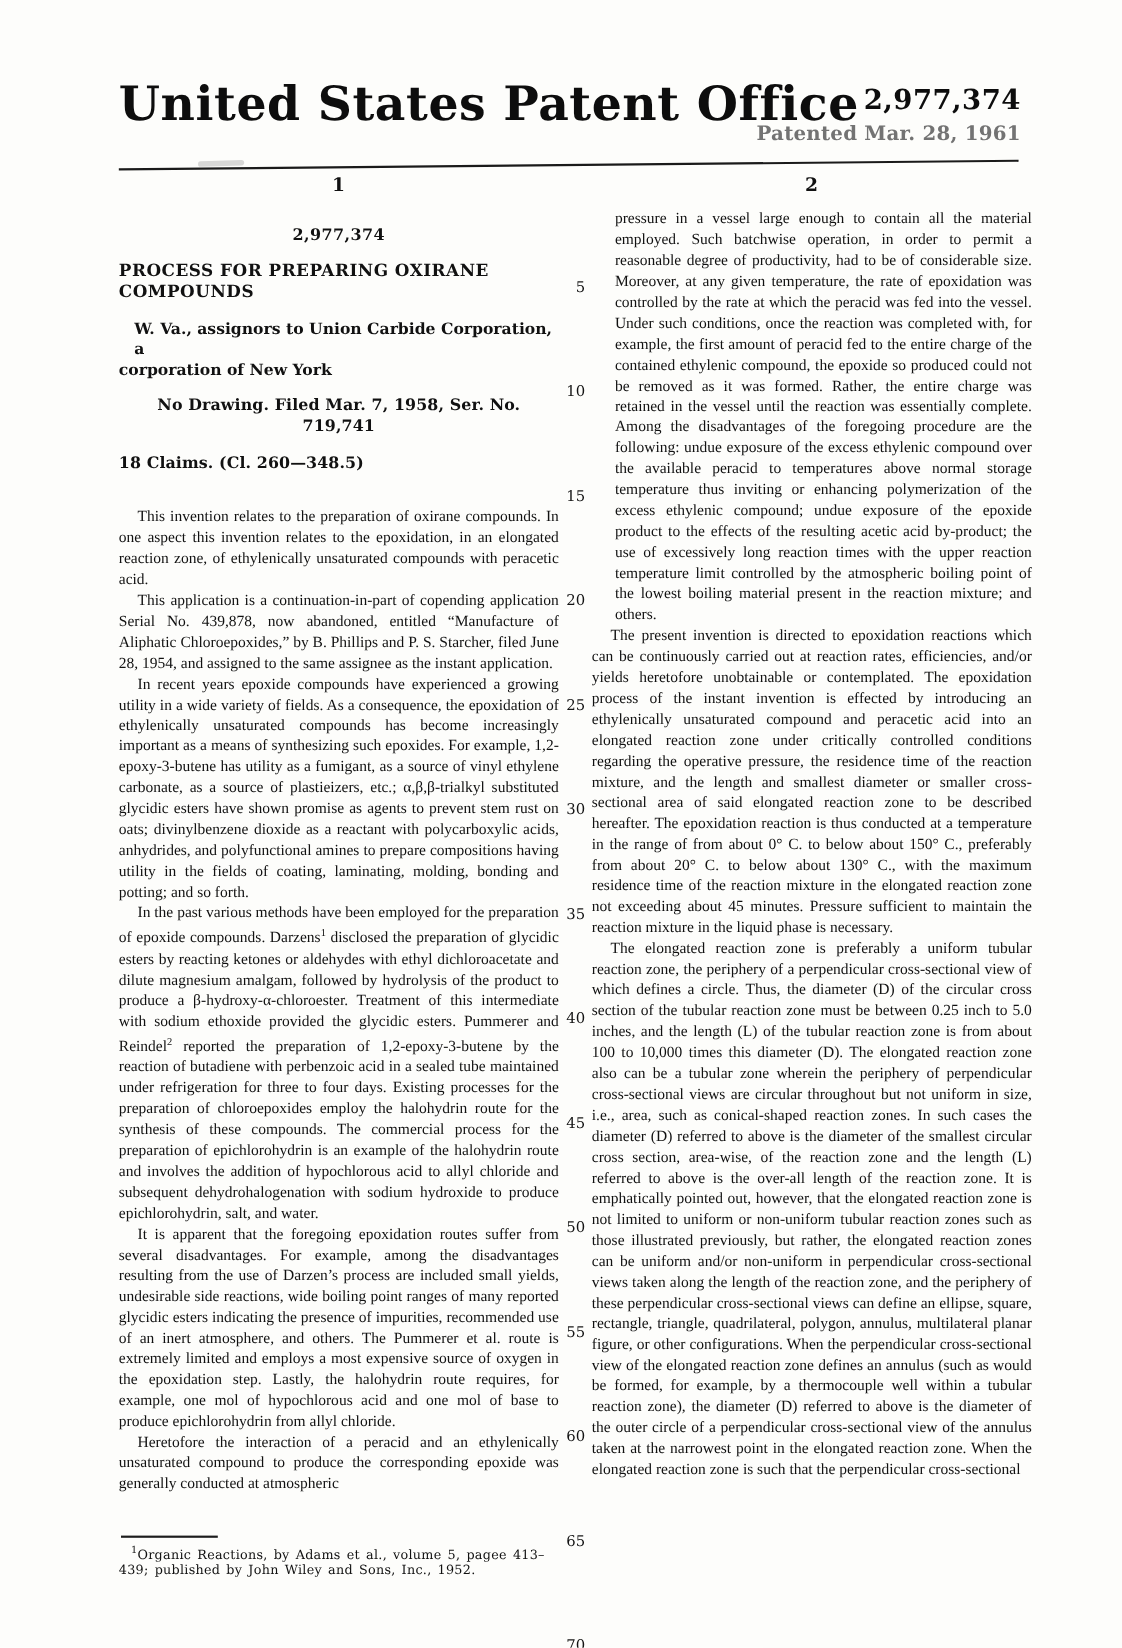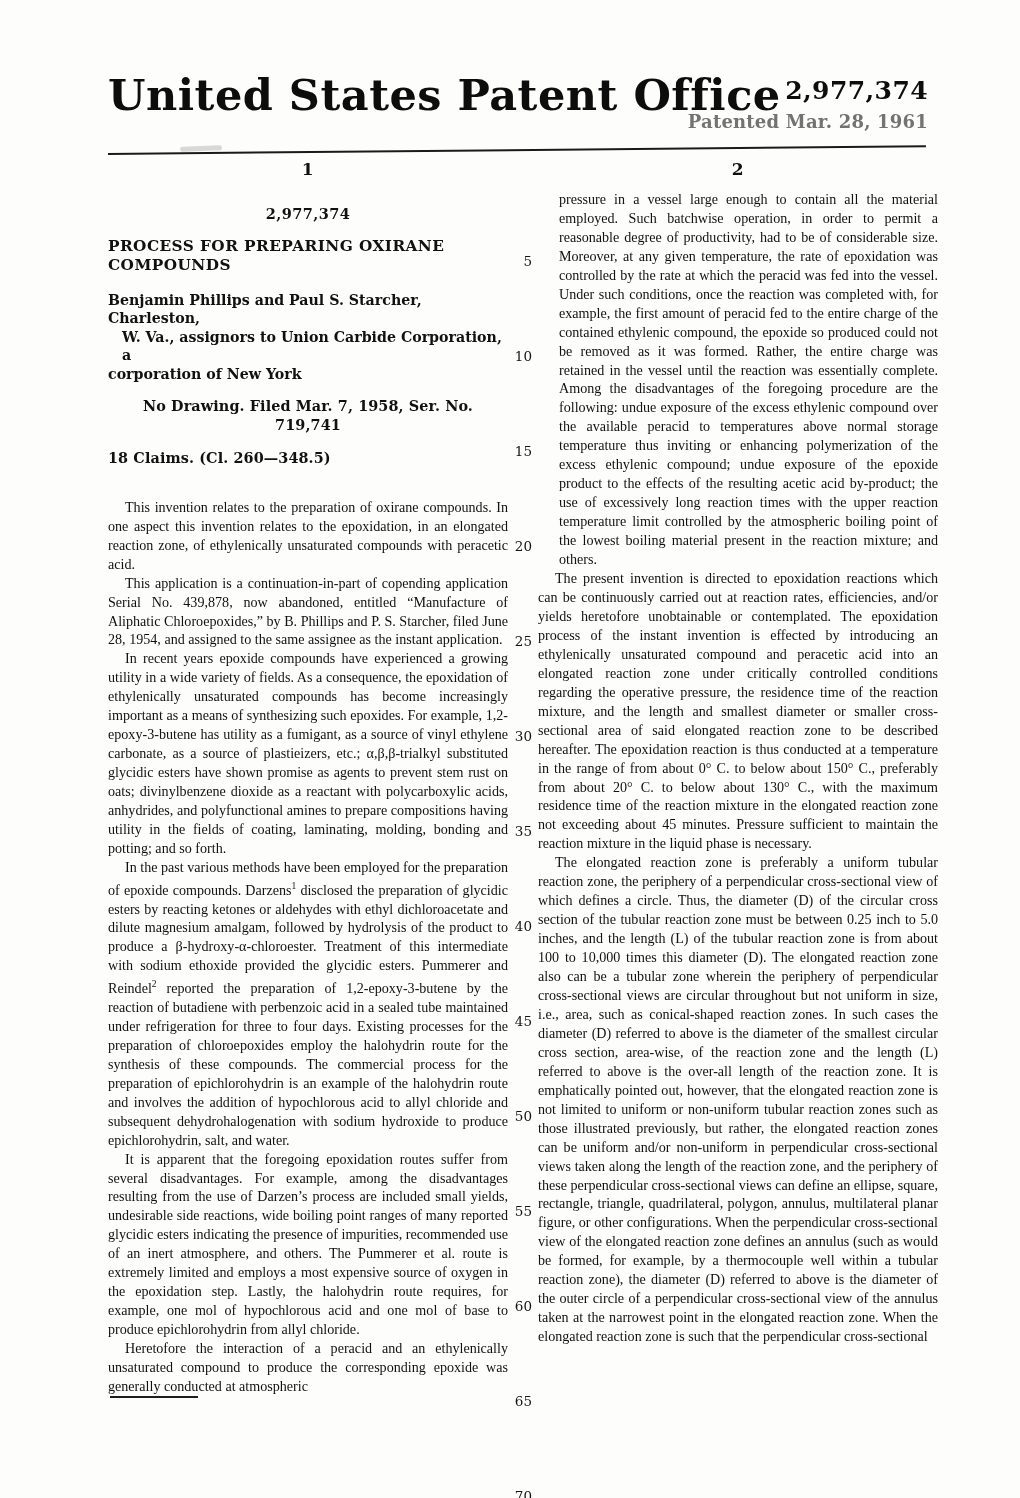--- a/index.html
+++ b/index.html
@@ -229,21 +229,20 @@
     <div class="colnum">1</div>
 
     <div class="pnum-center">2,977,374</div>
 
     <div class="title-block">
       <span>PROCESS FOR PREPARING OXIRANE</span><br>
       <span>COMPOUNDS</span>
     </div>
 
     <div class="inventors">
-      <span>Benjamin Phillips and Paul S. Starcher, Charleston,</span>
       <span class="cont">W. Va., assignors to Union Carbide Corporation, a</span>
       <span>corporation of New York</span>
     </div>
 
     <div class="filing">No Drawing.   Filed Mar. 7, 1958, Ser. No. 719,741</div>
 
     <div class="claims">18 Claims.   (Cl. 260—348.5)</div>
 
     <p class="body">This invention relates to the preparation of oxirane compounds. In one aspect this invention relates to the epoxidation, in an elongated reaction zone, of ethylenically unsaturated compounds with peracetic acid.</p>
     <p class="body">This application is a continuation-in-part of copending application Serial No. 439,878, now abandoned, entitled “Manufacture of Aliphatic Chloroepoxides,” by B. Phillips and P. S. Starcher, filed June 28, 1954, and assigned to the same assignee as the instant application.</p>
@@ -275,15 +274,16 @@
   <div class="col col-right">
     <div class="colnum" style="margin-bottom:11px">2</div>
 
     <p class="body noindent">pressure in a vessel large enough to contain all the material employed. Such batchwise operation, in order to permit a reasonable degree of productivity, had to be of considerable size. Moreover, at any given temperature, the rate of epoxidation was controlled by the rate at which the peracid was fed into the vessel. Under such conditions, once the reaction was completed with, for example, the first amount of peracid fed to the entire charge of the contained ethylenic compound, the epoxide so produced could not be removed as it was formed. Rather, the entire charge was retained in the vessel until the reaction was essentially complete. Among the disadvantages of the foregoing procedure are the following: undue exposure of the excess ethylenic compound over the available peracid to temperatures above normal storage temperature thus inviting or enhancing polymerization of the excess ethylenic compound; undue exposure of the epoxide product to the effects of the resulting acetic acid by-product; the use of excessively long reaction times with the upper reaction temperature limit controlled by the atmospheric boiling point of the lowest boiling material present in the reaction mixture; and others.</p>
     <p class="body">The present invention is directed to epoxidation reactions which can be continuously carried out at reaction rates, efficiencies, and/or yields heretofore unobtainable or contemplated. The epoxidation process of the instant invention is effected by introducing an ethylenically unsaturated compound and peracetic acid into an elongated reaction zone under critically controlled conditions regarding the operative pressure, the residence time of the reaction mixture, and the length and smallest diameter or smaller cross-sectional area of said elongated reaction zone to be described hereafter. The epoxidation reaction is thus conducted at a temperature in the range of from about 0° C. to below about 150° C., preferably from about 20° C. to below about 130° C., with the maximum residence time of the reaction mixture in the elongated reaction zone not exceeding about 45 minutes. Pressure sufficient to maintain the reaction mixture in the liquid phase is necessary.</p>
     <p class="body">The elongated reaction zone is preferably a uniform tubular reaction zone, the periphery of a perpendicular cross-sectional view of which defines a circle. Thus, the diameter (D) of the circular cross section of the tubular reaction zone must be between 0.25 inch to 5.0 inches, and the length (L) of the tubular reaction zone is from about 100 to 10,000 times this diameter (D). The elongated reaction zone also can be a tubular zone wherein the periphery of perpendicular cross-sectional views are circular throughout but not uniform in size, i.e., area, such as conical-shaped reaction zones. In such cases the diameter (D) referred to above is the diameter of the smallest circular cross section, area-wise, of the reaction zone and the length (L) referred to above is the over-all length of the reaction zone. It is emphatically pointed out, however, that the elongated reaction zone is not limited to uniform or non-uniform tubular reaction zones such as those illustrated previously, but rather, the elongated reaction zones can be uniform and/or non-uniform in perpendicular cross-sectional views taken along the length of the reaction zone, and the periphery of these perpendicular cross-sectional views can define an ellipse, square, rectangle, triangle, quadrilateral, polygon, annulus, multilateral planar figure, or other configurations. When the perpendicular cross-sectional view of the elongated reaction zone defines an annulus (such as would be formed, for example, by a thermocouple well within a tubular reaction zone), the diameter (D) referred to above is the diameter of the outer circle of a perpendicular cross-sectional view of the annulus taken at the narrowest point in the elongated reaction zone. When the elongated reaction zone is such that the perpendicular cross-sectional</p>
   </div>
 
   <div class="footnotes">
     <div class="fn-rule"></div>
+    <p class="fn"><sup>1</sup><span>Organic Reactions, by Adams et al., volume 5, pagee 413–439; published by John Wiley and Sons, Inc., 1952.</span></p>
   </div>
 
 </div>
 
 </body></html>

